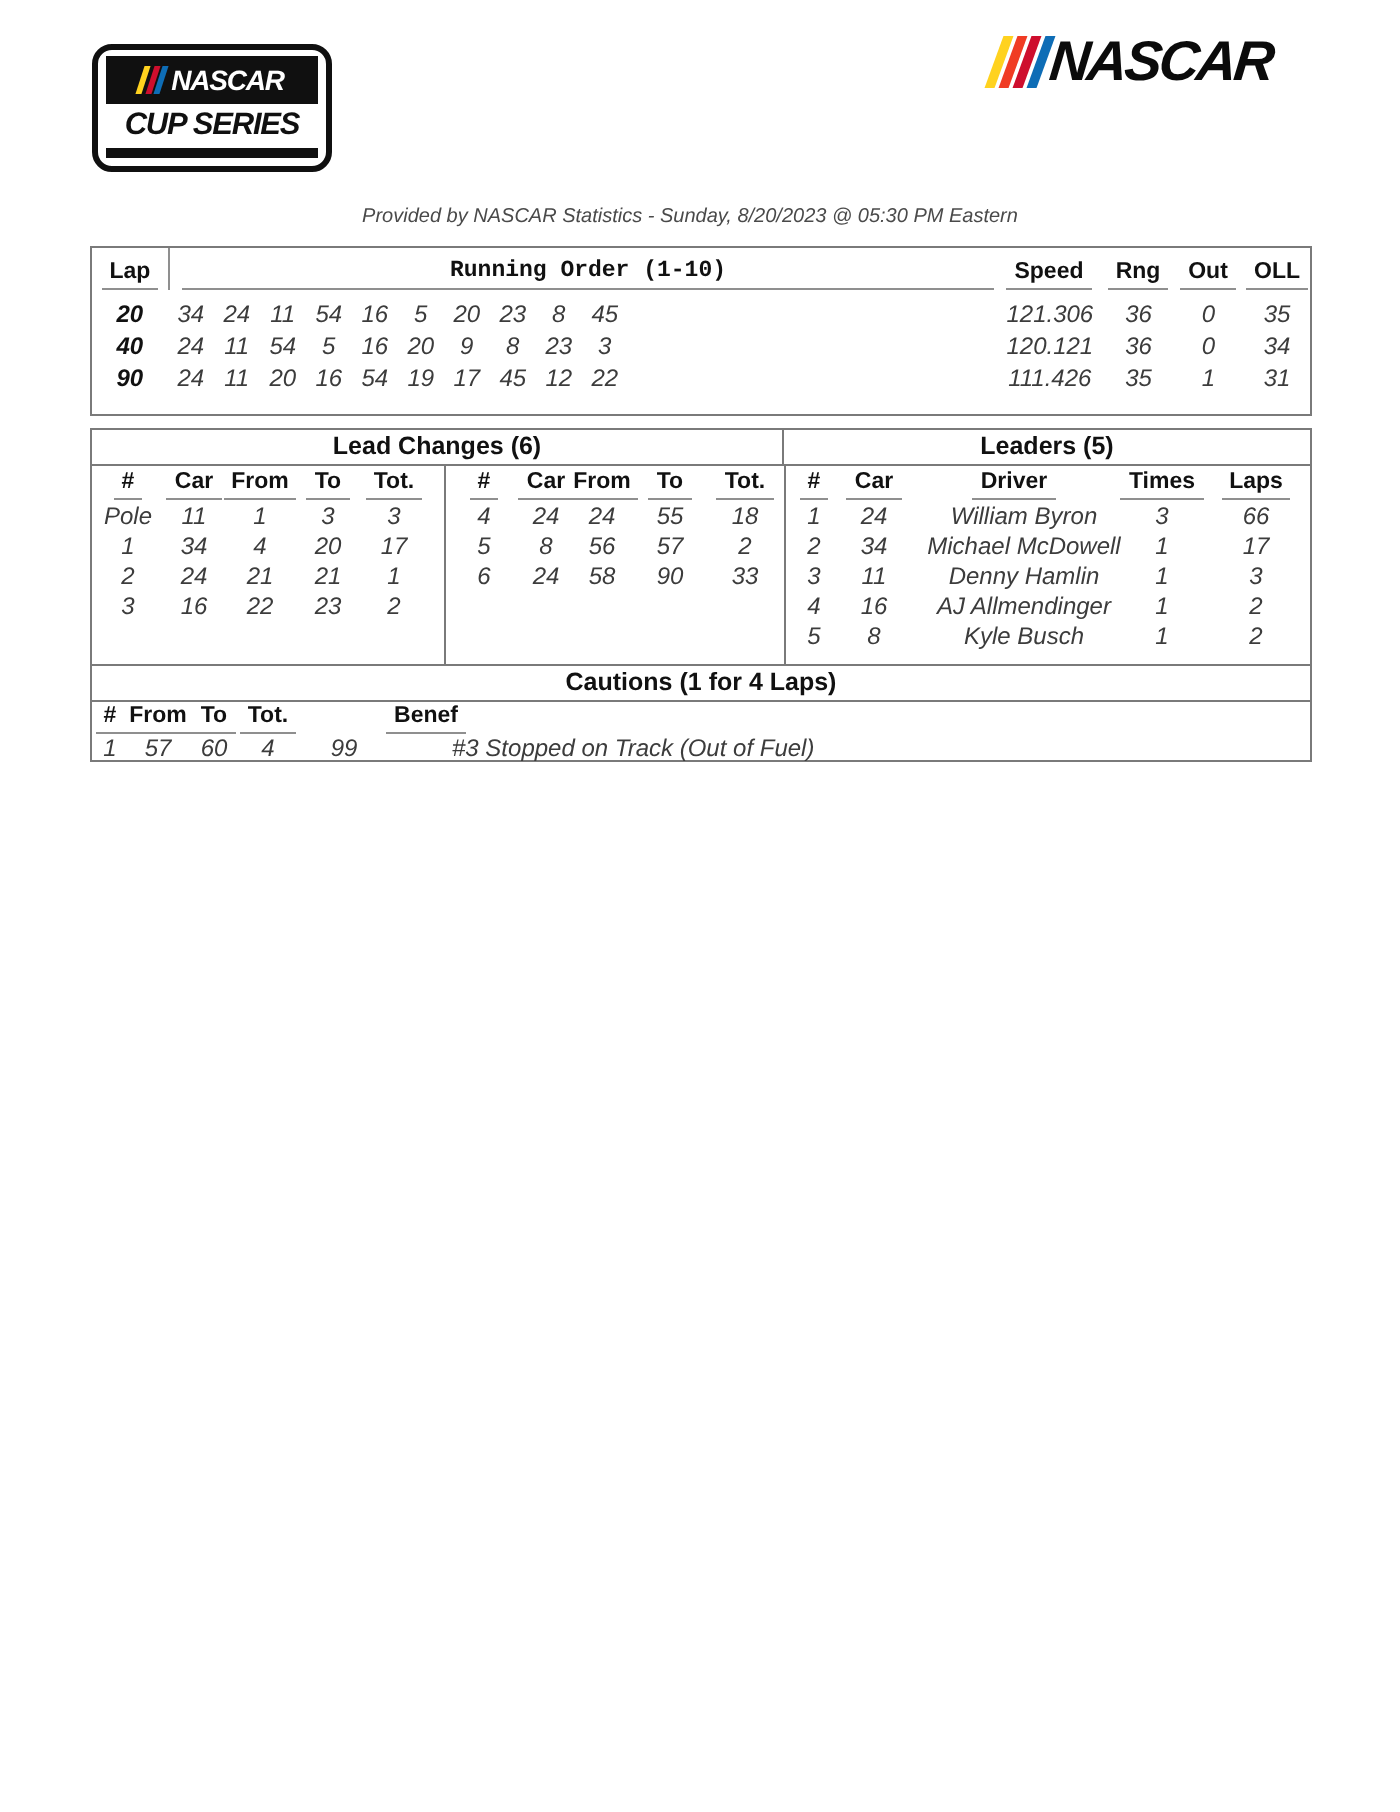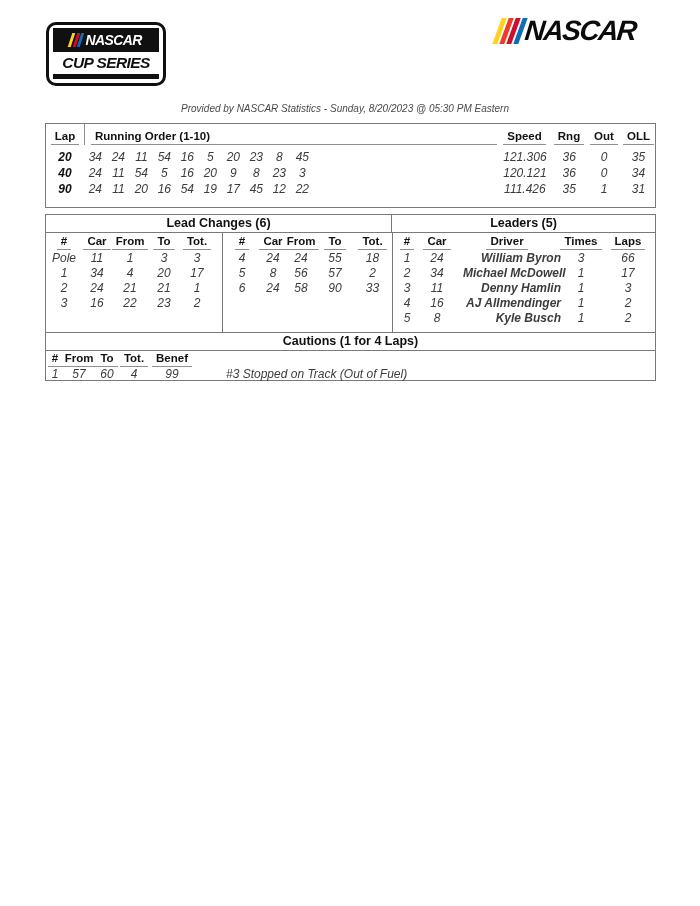--- a/index.html
+++ b/index.html
@@ -35,41 +35,41 @@
   .hc{display:flex;justify-content:center;align-items:flex-end;}
   .hc span{border-bottom:1px solid #8f8f8f;padding:0 4px 2px;white-space:nowrap;}
   .cell{text-align:center;box-sizing:border-box;white-space:nowrap;}
 
   
   .t1{position:absolute;left:45px;top:123px;width:611px;height:85px;
       border:1px solid #7a7a7a;box-sizing:border-box;}
   .t1-head{display:flex;height:21px;}
   .t1-head .lapcol{width:38px;border-right:1px solid #8f8f8f;}
   .t1-head .rocol{flex:1;}
-  .t1-head .rocol span{display:block;width:100%;box-sizing:border-box;margin-left:6px;}
+  .t1-head .rocol span{display:block;width:100%;text-align:center;box-sizing:border-box;margin-left:6px;font-family:Liberation Mono, monospace;}
   .t1-row{display:flex;height:16px;align-items:center;}
   .t1-row:first-of-type{margin-top:4px;}
   .t1-lap{width:38px;text-align:center;font-weight:bold;font-size:12px;color:#111;}
   .ro-cells{width:415px;display:flex;}
   .ro-cell{width:23px;text-align:center;}
 
   
   .t2{position:absolute;left:45px;top:214px;width:611px;height:167px;
       border:1px solid #7a7a7a;box-sizing:border-box;}
   .t2-titles{display:flex;height:17px;border-bottom:1px solid #7a7a7a;}
   .t2-title{text-align:center;font-weight:bold;font-size:12.5px;line-height:17px;color:#111;}
   .t2-title.left{width:346px;border-right:1px solid #7a7a7a;box-sizing:border-box;}
   .t2-title.right{flex:1;}
   .t2-body{display:flex;height:99px;border-bottom:1px solid #7a7a7a;}
   .lc-left{width:176px;border-right:1px solid #7a7a7a;}
   .lc-right{width:169px;border-right:1px solid #7a7a7a;}
   .leaders{flex:1;}
   .sub-head{display:flex;height:17px;}
   .sub-row{display:flex;height:15px;align-items:center;}
-  .al{text-align:right;padding-left:10px;font-weight:bold;}
+  .al{text-align:center;padding-left:10px;}
 
   .ca-title{height:17px;border-bottom:1px solid #7a7a7a;text-align:center;
     font-weight:bold;font-size:12.5px;line-height:17px;color:#111;}
   .ca-head{display:flex;height:16px;}
   .ca-head .remarks{flex:1;}
   .ca-head .remarks span{display:block;margin:0 3px 0 14px;text-align:center;}
   .ca-row{display:flex;height:14px;align-items:center;}
   .ca-row .remarks{flex:1;text-align:left;padding-left:30px;box-sizing:border-box;}
 </style>
 </head>
@@ -336,21 +336,21 @@
         </div>
         <div class="hc" style="width: 30px;">
           <span>From</span>
         </div>
         <div class="hc" style="width: 26px;">
           <span>To</span>
         </div>
         <div class="hc" style="width: 28px;">
           <span>Tot.</span>
         </div>
-        <div class="hc" style="width: 48px;">
+        <div class="hc" style="width: 48px; margin-left: 41px;">
           <span>Benef</span>
         </div>
       </div>
     <div id="ca-rows">
         <div class="ca-row it">
           <div class="cell" style="width: 18px;">1</div>
           <div class="cell" style="width: 30px;">57</div>
           <div class="cell" style="width: 26px;">60</div>
           <div class="cell" style="width: 28px;">4</div>
           <div class="cell" style="width: 48px;">99</div>

